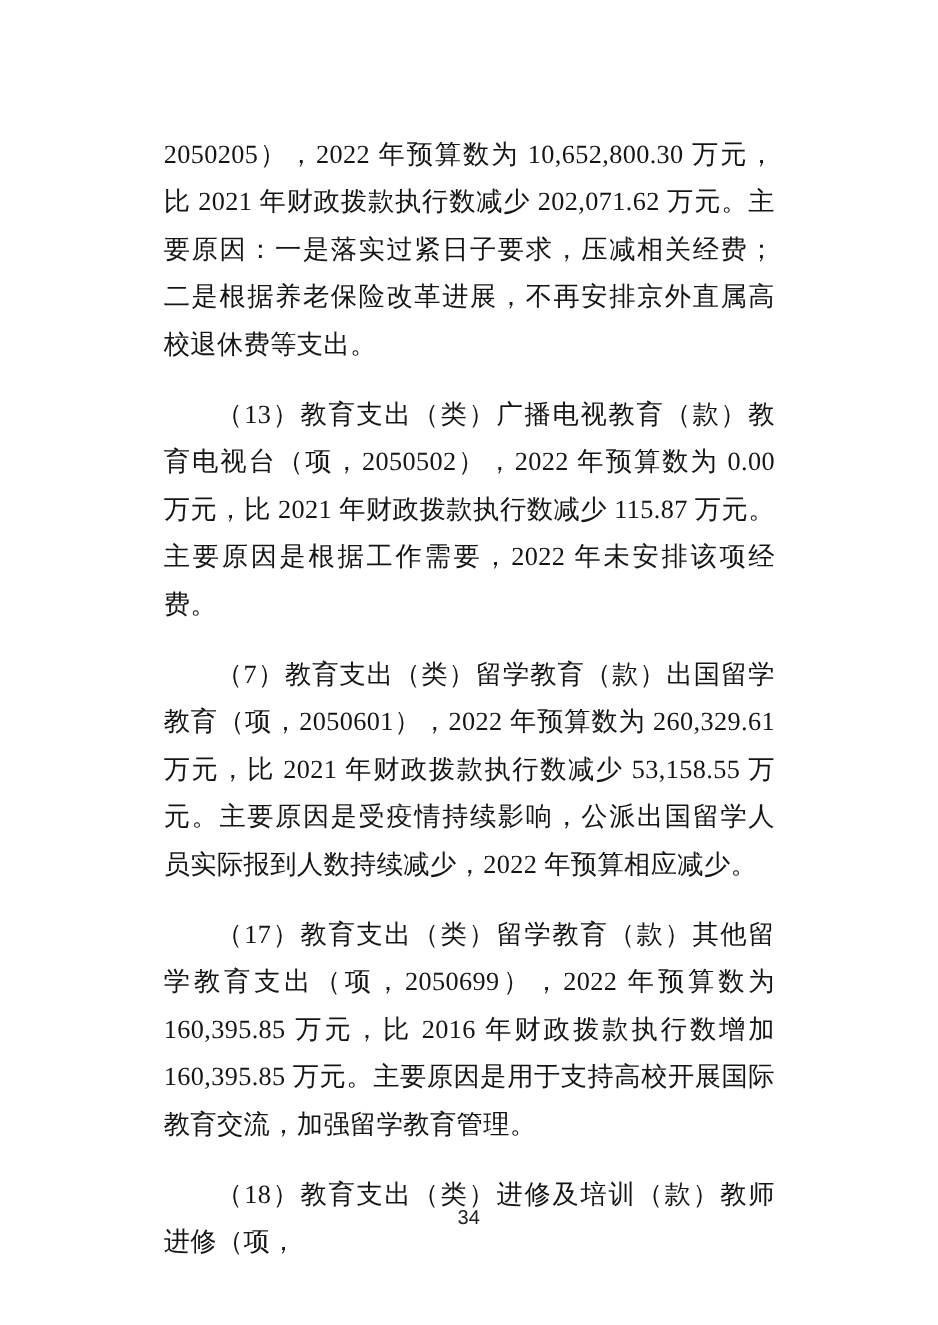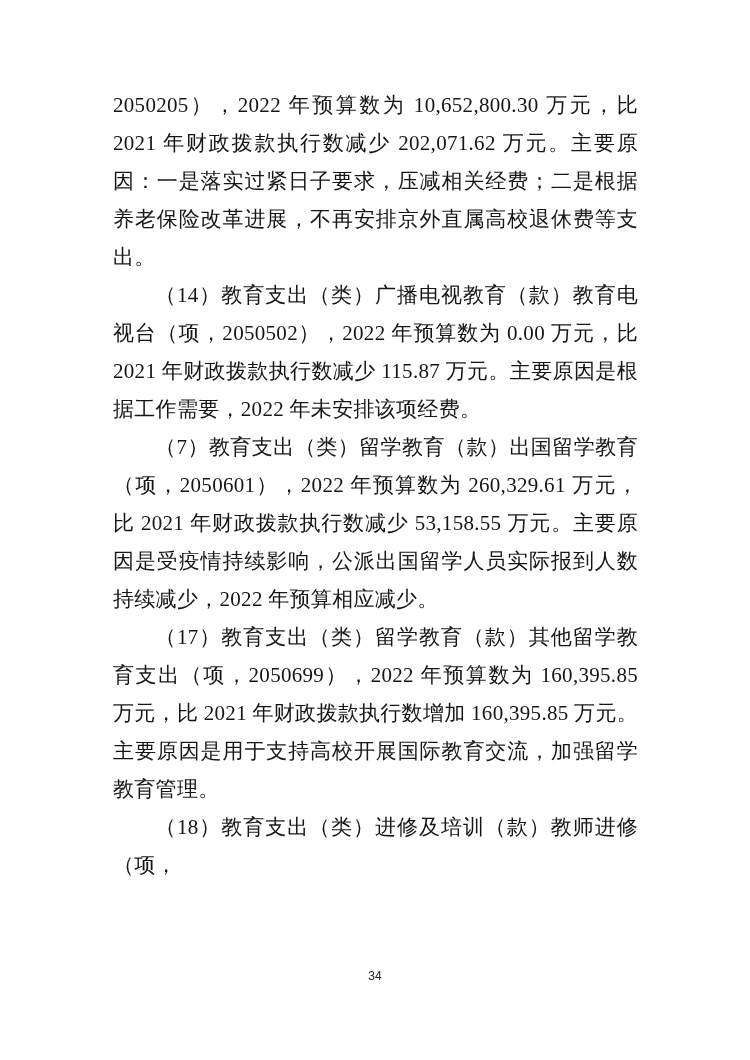--- a/index.html
+++ b/index.html
@@ -21,47 +21,47 @@
     left: 113px;
     top: 86px;
     width: 525px;
     font-size: 21px;
     line-height: 38px;
     text-align: justify;
     text-justify: inter-character;
     letter-spacing: 0.3px;
   }
   .para {
-    margin: 0;
+    margin: 18px;
     padding: 0;
     text-indent: 2em;
   }
   .para.no-indent {
     text-indent: 0;
   }
   .footer {
     position: absolute;
     left: 0;
     top: 966px;
     width: 750px;
     text-align: center;
   }
   .page-number {
     font-family: "Liberation Sans", "DejaVu Sans", sans-serif;
-    font-size: 12px;
+    font-size: 16px;
     color: #222222;
   }
 </style>
 </head>
 <body>
 
 <div class="page">
   <div class="content">
     <p class="para no-indent">2050205），2022 年预算数为 10,652,800.30 万元，比 2021 年财政拨款执行数减少 202,071.62 万元。主要原因：一是落实过紧日子要求，压减相关经费；二是根据养老保险改革进展，不再安排京外直属高校退休费等支出。</p>
-    <p class="para">（14）教育支出（类）广播电视教育（款）教育电视台（项，2050502），2022 年预算数为 0.00 万元，比 2021 年财政拨款执行数减少 115.87 万元。主要原因是根据工作需要，2022 年未安排该项经费。</p>
+    <p class="para">（13）教育支出（类）广播电视教育（款）教育电视台（项，2050502），2022 年预算数为 0.00 万元，比 2021 年财政拨款执行数减少 115.87 万元。主要原因是根据工作需要，2022 年未安排该项经费。</p>
     <p class="para">（7）教育支出（类）留学教育（款）出国留学教育（项，2050601），2022 年预算数为 260,329.61 万元，比 2021 年财政拨款执行数减少 53,158.55 万元。主要原因是受疫情持续影响，公派出国留学人员实际报到人数持续减少，2022 年预算相应减少。</p>
-    <p class="para">（17）教育支出（类）留学教育（款）其他留学教育支出（项，2050699），2022 年预算数为 160,395.85 万元，比 2021 年财政拨款执行数增加 160,395.85 万元。主要原因是用于支持高校开展国际教育交流，加强留学教育管理。</p>
+    <p class="para">（17）教育支出（类）留学教育（款）其他留学教育支出（项，2050699），2022 年预算数为 160,395.85 万元，比 2016 年财政拨款执行数增加 160,395.85 万元。主要原因是用于支持高校开展国际教育交流，加强留学教育管理。</p>
     <p class="para">（18）教育支出（类）进修及培训（款）教师进修（项，</p>
   </div>
   <div class="footer">
     <span class="page-number">34</span>
   </div>
 </div>
 
 </body></html>

